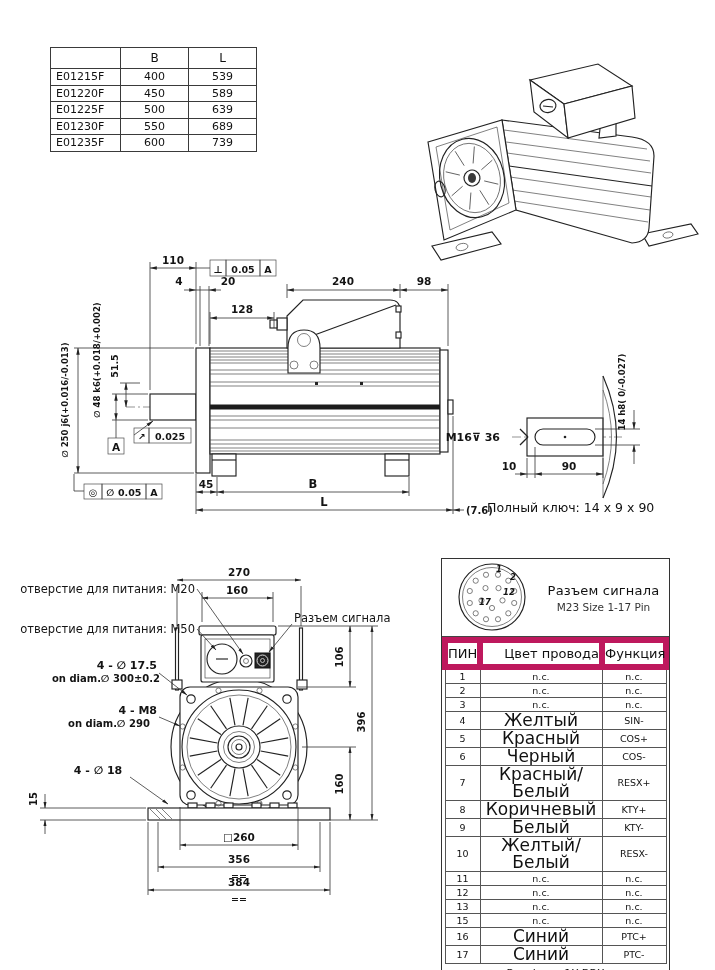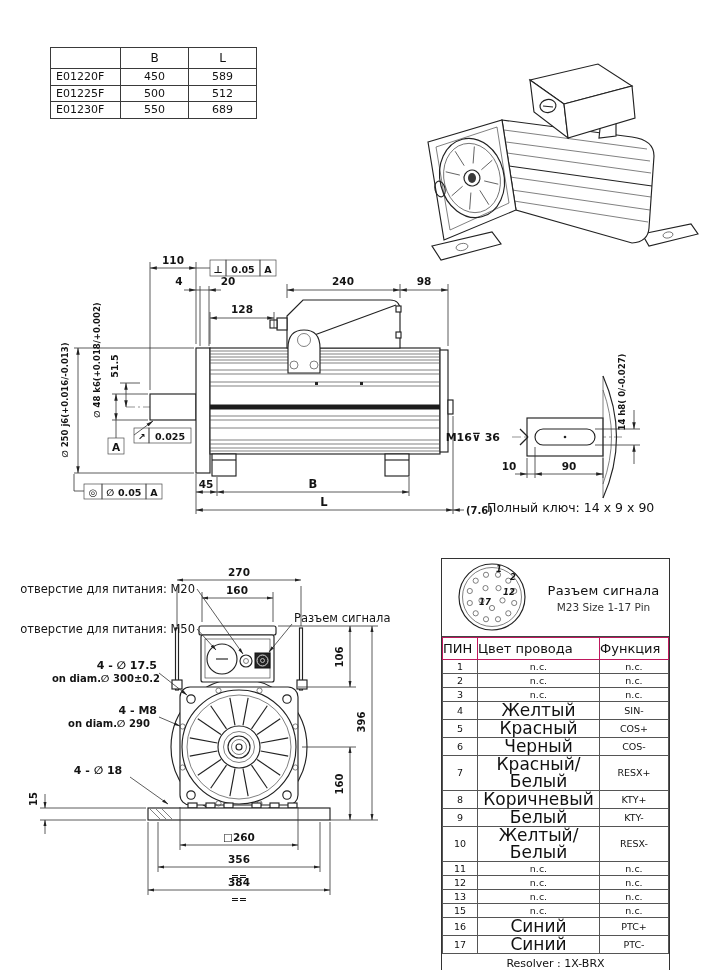--- a/index.html
+++ b/index.html
@@ -25,21 +25,21 @@
   .st td.m{text-align:left;padding-left:5px}
   .st col.c0{width:70px}.st col.c1{width:68px}.st col.c2{width:68px}
   
   .pin-table{border:1.5px solid #333;background:#fff;width:227px}
   .pt-head{display:flex;align-items:center;height:77px;border-bottom:1px solid #444}
   .pt-titles{flex:1;text-align:center;padding-right:4px}
   .pt-title{font-size:13px;letter-spacing:.2px}
   .pt-sub{font-size:10.5px;color:#333;margin-top:3px}
   .pt{border-collapse:collapse;width:100%;table-layout:fixed}
   .pt col.p{width:35px}.pt col.c{width:122px}
-  .pt th{border:1px solid #be185d;height:21px;font-size:13px;font-weight:500;text-align:left;padding:0}
+  .pt th{border:6px solid #be185d;height:21px;font-size:13px;font-weight:500;text-align:right;padding:0}
   .pt td{border:1px solid #555;height:13px;line-height:1;text-align:center;padding:0;font-size:17px;overflow:hidden}
   .pt td.pc,.pt td.fc{font-size:9.5px}
   .pt td.nc{font-size:9.5px;color:#1a1a1a}
   .pt-foot{height:19px;line-height:19px;text-align:center;font-size:11px}
   .fullkey{font-size:12.5px}
   .fullkey b{font-weight:400}
 </style>
 </head>
 <body>
 
@@ -51,33 +51,43 @@
     </colgroup>
   <thead>
     <tr>
       <th></th>
       <th>B</th>
       <th>L</th>
     </tr>
   </thead>
   <tbody>
     <tr>
+        <td class="m">E01215F</td>
+        <td>400</td>
+        <td>539</td>
+      </tr>
+    <tr>
         <td class="m">E01220F</td>
         <td>450</td>
         <td>589</td>
       </tr>
     <tr>
         <td class="m">E01225F</td>
         <td>500</td>
-        <td>512</td>
+        <td>639</td>
       </tr>
     <tr>
         <td class="m">E01230F</td>
         <td>550</td>
         <td>689</td>
+      </tr>
+    <tr>
+        <td class="m">E01235F</td>
+        <td>600</td>
+        <td>739</td>
       </tr>
   </tbody>
 </table>
 
 <svg class="abs" style="left:402px;top:50px" width="300" height="215" viewBox="0 0 300 215">
   <g>
     <path class="medf" d="M30,196 L90,182 L99,194 L39,210 Z"></path>
     <ellipse class="thin" cx="60" cy="197" rx="6" ry="3.5" transform="rotate(-12 60 197)"></ellipse>
     <path class="medf" d="M240,184 L289,174 L296,184 L247,196 Z"></path>
     <ellipse class="thin" cx="266" cy="185" rx="5" ry="3" transform="rotate(-11 266 185)"></ellipse>

